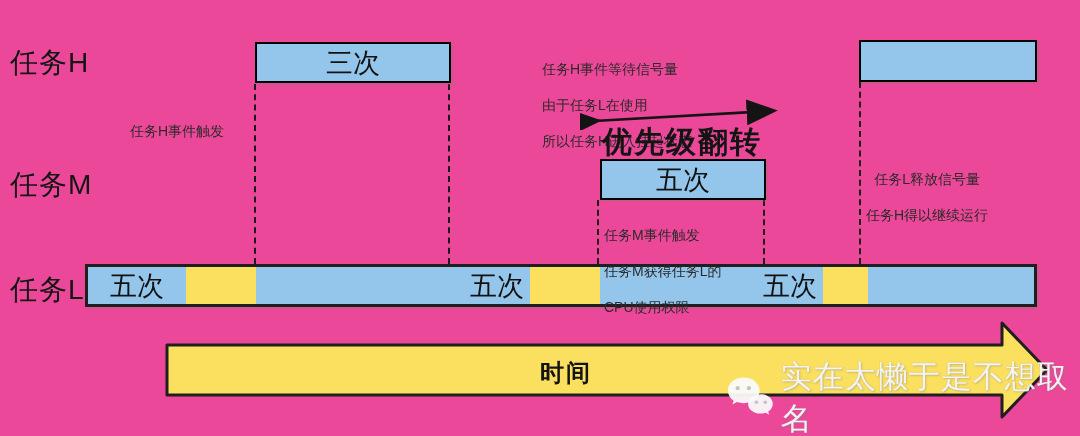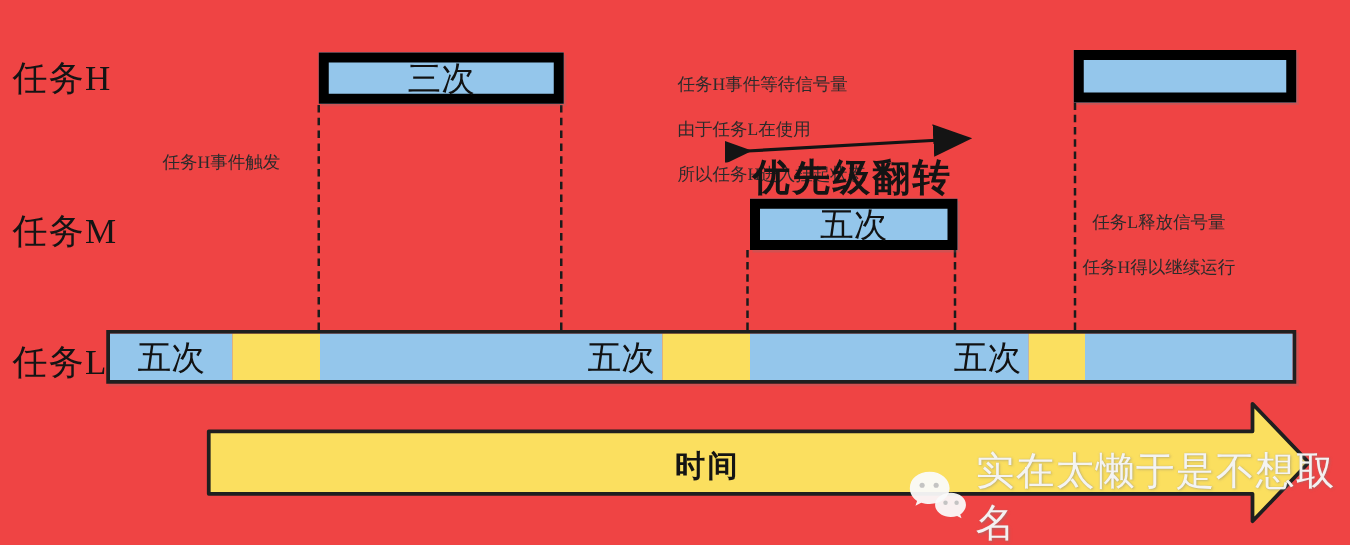--- a/index.html
+++ b/index.html
@@ -1,23 +1,23 @@
 <!DOCTYPE html>
 <html><head>
 <meta charset="utf-8">
 <style>
   html,body{margin:0;padding:0;background:#ffffff;}
   #canvas{
-    position:relative;width:1080px;height:436px;background:#ef4444;overflow:hidden;
-    font-family:Liberation Serif, serif;color:#1c1c1c;
+    position:relative;width:1080px;height:436px;background:#ec4899;overflow:hidden;
+    font-family:Liberation Sans, sans-serif;color:#1c1c1c;
   }
   .abs{position:absolute;}
   .row-label{font-size:28px;font-weight:500;color:#141414;letter-spacing:1px;}
   .task-box{
-    position:absolute;background:#94C6EB;border:8px solid #000000;
+    position:absolute;background:#94C6EB;border:2px solid #000000;
     box-sizing:border-box;display:flex;align-items:center;justify-content:center;
     font-size:27px;font-weight:500;color:#111;
     box-shadow:2px 2px 0 rgba(120,120,120,.25);
   }
   .bar{
     position:absolute;left:85px;top:264px;width:952px;height:43px;
     border:3px solid #1f1f1f;box-sizing:border-box;display:flex;
     box-shadow:2px 2px 0 rgba(120,120,120,.25);
   }
   .seg{height:100%;display:flex;align-items:center;justify-content:center;
@@ -87,20 +87,25 @@
   <div class="abs note r" style="left:130px;top:104px;width:120px;">
     <div>任务H事件触发</div>
   </div>
 
   <div class="abs note" style="left:542px;top:42px;">
     <div>任务H事件等待信号量</div>
     <div>由于任务L在使用</div>
     <div>所以任务H进入挂起状态</div>
   </div>
 
+  <div class="abs note" style="left:604px;top:208px;">
+    <div>任务M事件触发</div>
+    <div>任务M获得任务L的</div>
+    <div>CPU使用权限</div>
+  </div>
 
   <div class="abs note" style="left:866px;top:152px;text-align:center;">
     <div>任务L释放信号量</div>
     <div>任务H得以继续运行</div>
   </div>
 
   <svg class="abs" style="left:580px;top:98px;" width="200" height="32" viewBox="0 0 200 32">
     <defs>
       <marker id="ah" markerWidth="12" markerHeight="10" refX="9" refY="5" orient="auto">
         <polygon points="0,0 12,5 0,10" fill="#141414"></polygon>

